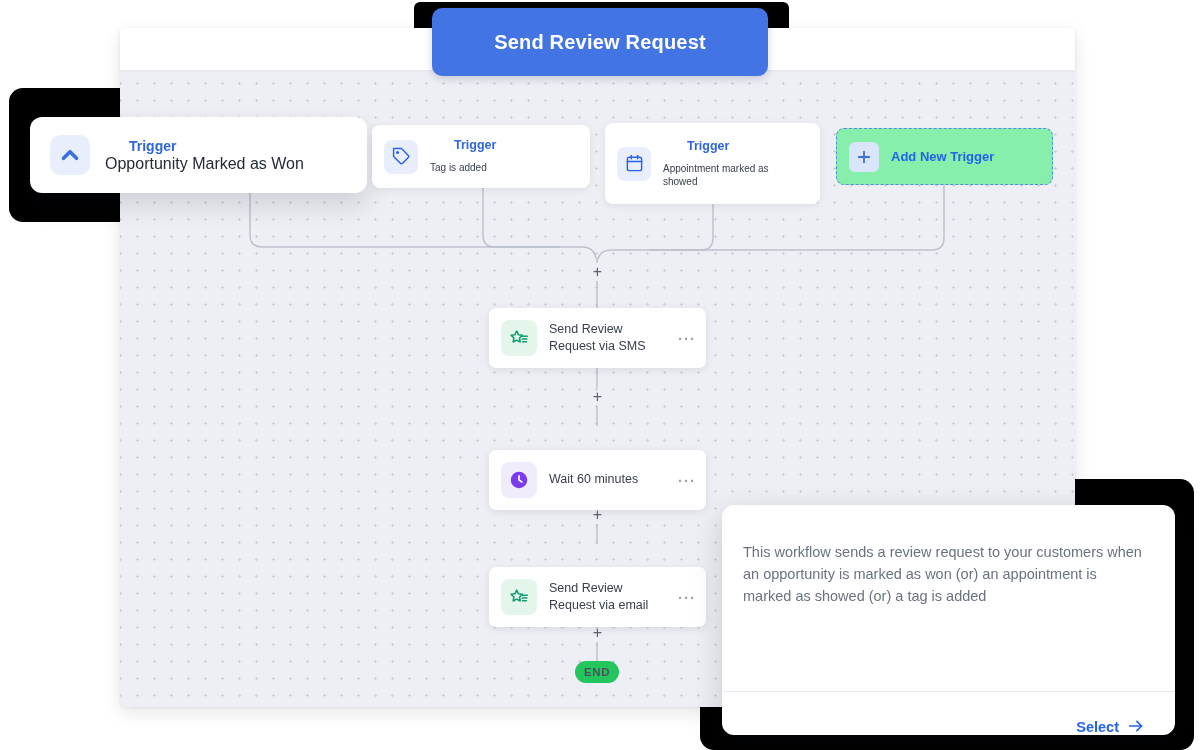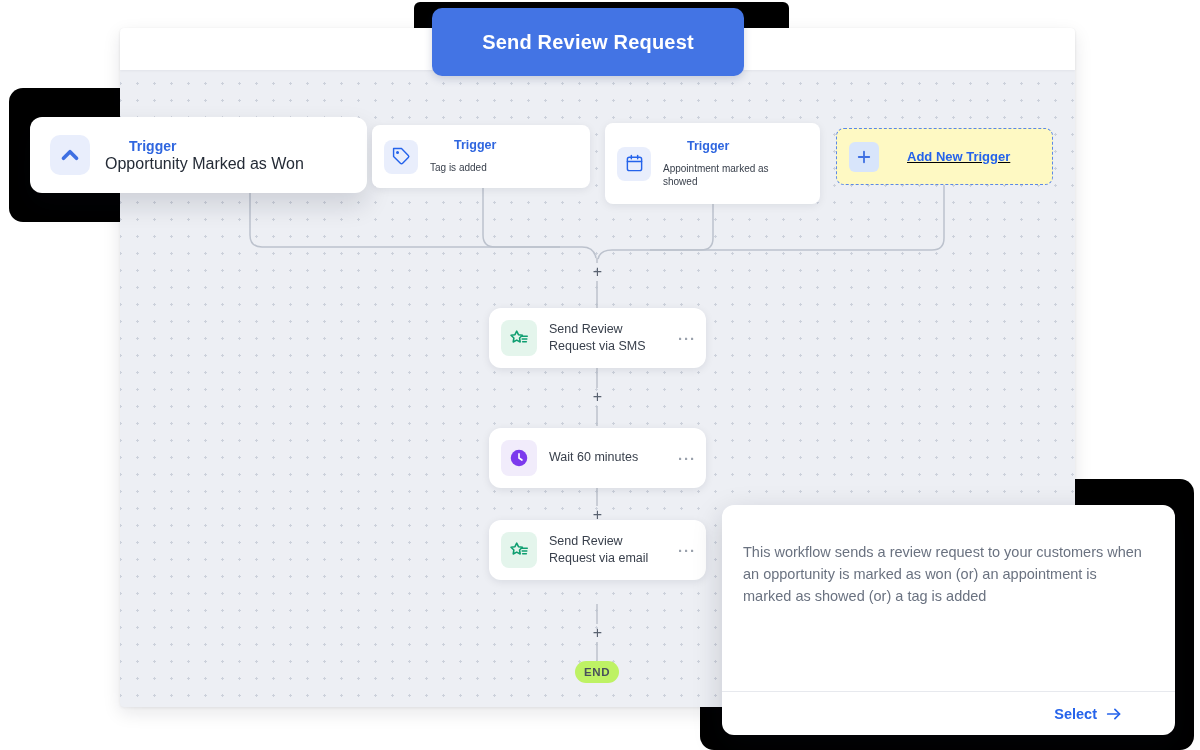--- a/index.html
+++ b/index.html
@@ -34,21 +34,21 @@
   .plus-glyph {
     position: absolute; left: 589px; width: 17px; height: 17px; z-index: 4;
     color: #596270; font-size: 16px; font-weight: 500; line-height: 16px; text-align: center;
     cursor: pointer;
   }
 
   
   .card { position: absolute; background: #fff; z-index: 5; display: flex; align-items: center; }
 
   .banner-btn {
-    position: absolute; left: 432px; top: 8px; width: 312px; height: 68px; z-index: 6;
+    position: absolute; left: 432px; top: 8px; width: 336px; height: 68px; z-index: 6;
     background: #4374e4; border-radius: 10px; display: flex; align-items: center; justify-content: center;
     color: #ffffff; font-size: 20px; font-weight: bold; letter-spacing: .2px; cursor: pointer;
     box-shadow: 0 3px 8px rgba(20,40,90,.18);
   }
 
   
   .trig-icon { border-radius: 10px; display: flex; align-items: center; justify-content: center; flex: none; background: #e9eefc; }
   .trig-kind { color: #2f66df; font-weight: bold; margin-left: 24px; }
   .trig-label { color: #242b36; }
 
@@ -60,56 +60,56 @@
 
   .card-sm { border-radius: 8px; padding: 0 12px; gap: 12px; box-shadow: 0 2px 8px rgba(16,24,40,.08); cursor: pointer; }
   .card-sm .trig-icon { width: 34px; height: 34px; border-radius: 8px; }
   .card-sm .trig-kind { font-size: 12.5px; }
   .card-sm .trig-label { font-size: 10px; line-height: 1.35; margin-top: 9px; color: #39404c; }
   .card-t2 { left: 372px; top: 125px; width: 218px; height: 63px; }
   .card-t3 { left: 605px; top: 123px; width: 215px; height: 81px; }
 
   .card-add {
     position: absolute; left: 836px; top: 128px; width: 217px; height: 57px; z-index: 5;
-    background: #fef9c3; border: 1.4px dashed #5b88e8; border-radius: 8px;
-    display: flex; align-items: center; gap: 28px; padding: 0 12px; cursor: pointer; text-decoration: underline;
+    background: #86efac; border: 1.4px dashed #5b88e8; border-radius: 8px;
+    display: flex; align-items: center; gap: 12px; padding: 0 12px; cursor: pointer;
   }
   .card-add .plus-box { width: 30px; height: 30px; border-radius: 6px; background: #d8e5fb;
     display: flex; align-items: center; justify-content: center; flex: none; }
   .card-add .add-label { color: #2563eb; font-size: 13px; font-weight: bold; }
 
   
-  .node { left: 489px; width: 217px; height: 60px; border-radius: 12px; padding: 0 10px 0 12px;
+  .node { left: 489px; width: 217px; height: 60px; border-radius: 7px; padding: 0 10px 0 12px;
           gap: 12px; box-shadow: 0 2px 8px rgba(16,24,40,.09); cursor: pointer; }
   .node-icon { width: 36px; height: 36px; border-radius: 8px; flex: none;
                display: flex; align-items: center; justify-content: center; }
   .node-icon.green { background: #e4f5ec; }
   .node-icon.purple { background: #f1ecfb; }
   .node-label { font-size: 12.5px; color: #39404c; line-height: 1.4; flex: 1; }
   .node-menu { color: #9aa1ac; font-size: 15px; letter-spacing: 1px; font-weight: bold; cursor: pointer; }
-  .node-1 { top: 308px; } .node-2 { top: 428px; } .node-3 { top: 520px; }
+  .node-1 { top: 308px; } .node-2 { top: 450px; } .node-3 { top: 567px; }
 
   .end-badge {
     position: absolute; left: 575px; top: 661px; width: 44px; height: 22px; z-index: 5;
-    background: #bef264; border-radius: 11px; display: flex; align-items: center; justify-content: center;
+    background: #22c55e; border-radius: 11px; display: flex; align-items: center; justify-content: center;
     color: #49505c; font-size: 11.5px; font-weight: bold; letter-spacing: .6px;
   }
 
   
   .recipe {
     position: absolute; left: 722px; top: 505px; width: 453px; height: 230px; z-index: 6;
     background: #fff; border-radius: 12px; box-shadow: 0 10px 30px rgba(16,24,40,.18);
     padding: 28px 24px 0 21px;
   }
   .recipe-title { font-size: 19px; font-weight: bold; color: #18202e; }
   .recipe-desc { margin-top: 9px; width: 404px; font-size: 14.5px; color: #6a7280; line-height: 1.5; }
   .recipe-footer {
     position: absolute; left: 0; bottom: 0; width: 100%; height: 44px;
-    border-top: 1px solid #e7e9ee; display: flex; align-items: center; justify-content: flex-end;
-    padding-right: 52px; gap: 8px; cursor: pointer;
+    border-top: 1px solid #e7e9ee; display: flex; align-items: flex-end; justify-content: flex-end;
+    padding-right: 30px; gap: 8px; cursor: pointer;
   }
   .select-label { color: #2563eb; font-size: 14.5px; font-weight: bold; }
 </style>
 </head>
 <body>
 
 <div class="stage">
 
   <div class="blob blob-banner"></div>
   <div class="blob blob-trigger"></div>

